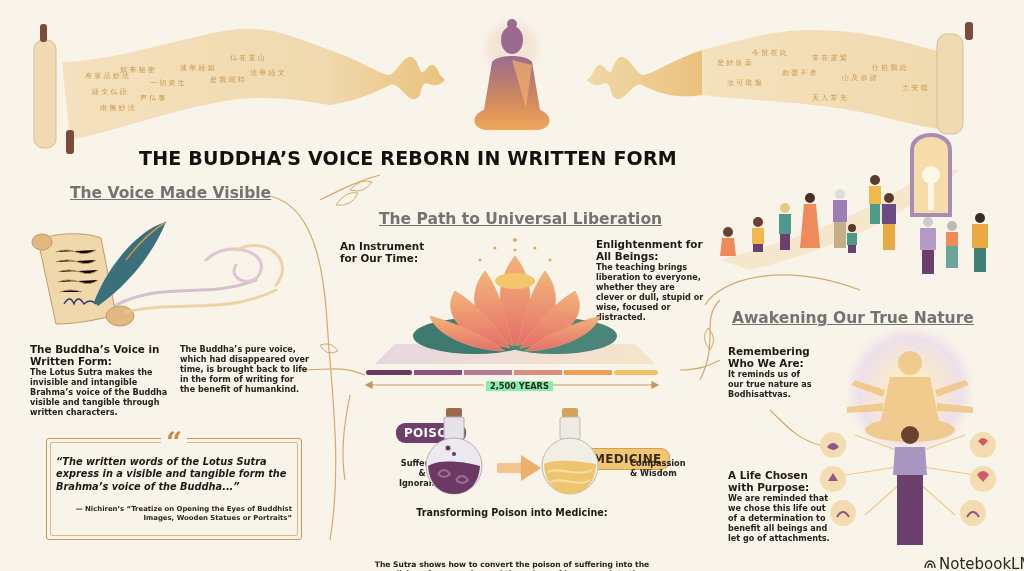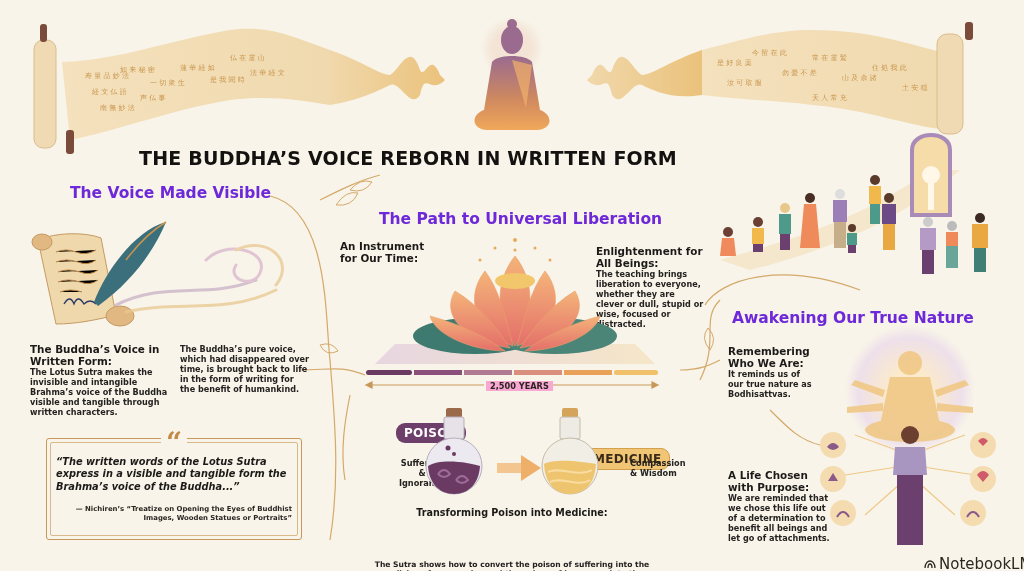--- a/index.html
+++ b/index.html
@@ -12,21 +12,21 @@
   }
   .abs { position: absolute; }
   svg { display: block; overflow: visible; }
 
   .main-title {
     left: 0; width: 816px; top: 147px; text-align: center;
     font-family: "DejaVu Sans", sans-serif; font-weight: bold;
     font-size: 19px; letter-spacing: 0.2px; color: #141210;
   }
   .section-title {
-    font-weight: bold; font-size: 15.5px; color: #6d28d9; white-space: nowrap;
+    font-weight: bold; font-size: 15.5px; color: #737373; white-space: nowrap; text-decoration: underline;
   }
   .block h4 {
     font-size: 10.4px; font-weight: bold; line-height: 11.5px; color: #1c1a18;
   }
   .block p {
     font-size: 8.1px; font-weight: bold; line-height: 10px; color: #242220;
   }
   .quote-box {
     left: 46px; top: 438px; width: 256px; height: 102px;
     border: 1.5px solid #c8975a; border-radius: 3px;
@@ -43,21 +43,21 @@
   .quote-text {
     left: 56px; top: 456px; width: 236px; 
     font-style: italic; font-weight: bold; font-size: 9.8px; line-height: 12.3px; color: #1c1a18;
   }
   .quote-src {
     left: 56px; top: 505px; width: 236px; text-align: right;
     font-weight: bold; font-size: 6.9px; line-height: 9px; color: #2a2622;
   }
   .years-label {
     left: 486px; top: 381px; font-size: 8.2px; font-weight: bold; color: #2b2622;
-    background: #f9a8d4; padding: 0 4px;
+    background: #86efac; padding: 0 4px;
   }
   .tag {
     font-size: 12px; font-weight: bold; border-radius: 9px; padding: 3px 8px; letter-spacing: 0.3px;
   }
   .tag-poison { left: 396px; top: 423px; background: #6d3f6a; color: #fff; }
   .tag-medicine { left: 584px; top: 448px; background: #f0c574; color: #3a2a1a; border: 1px solid #d4a04e; }
   .small-label { font-size: 8.2px; font-weight: bold; line-height: 10px; color: #242220; margin-left: 26px; }
   .transform-title {
     left: 370px; top: 507px; width: 284px; text-align: center;
     font-weight: bold; font-size: 9.6px; color: #1c1a18;
@@ -197,21 +197,21 @@
 <div class="abs quote-box"></div>
 <div class="abs quote-mark">“</div>
 <div class="abs quote-text">“The written words of the Lotus Sutra express in a visible and tangible form the Brahma’s voice of the Buddha...”</div>
 <div class="abs quote-src">— Nichiren’s “Treatize on Opening the Eyes of Buddhist Images, Wooden Statues or Portraits”</div>
 
 <div class="abs section-title" style="left:379px;top:210px">The Path to Universal Liberation</div>
 
 <div class="abs block" style="left:340px;top:241px;width:100px">
   <h4>An Instrument for Our Time:</h4>
 </div>
-<div class="abs block" style="left:596px;top:246px;width:108px">
+<div class="abs block" style="left:596px;top:239px;width:108px">
   <h4>Enlightenment for All Beings:</h4>
   <p>The teaching brings liberation to everyone, whether they are clever or dull, stupid or wise, focused or distracted.</p>
 </div>
 
 <svg class="abs" style="left:355px;top:236px" width="320" height="130" viewBox="0 0 320 130">
   <defs>
     <linearGradient id="petal" x1="0" y1="0" x2="0" y2="1">
         <stop offset="0" stop-color="#f4b479"></stop>
         <stop offset="1" stop-color="#e46f6a"></stop>
       </linearGradient>

